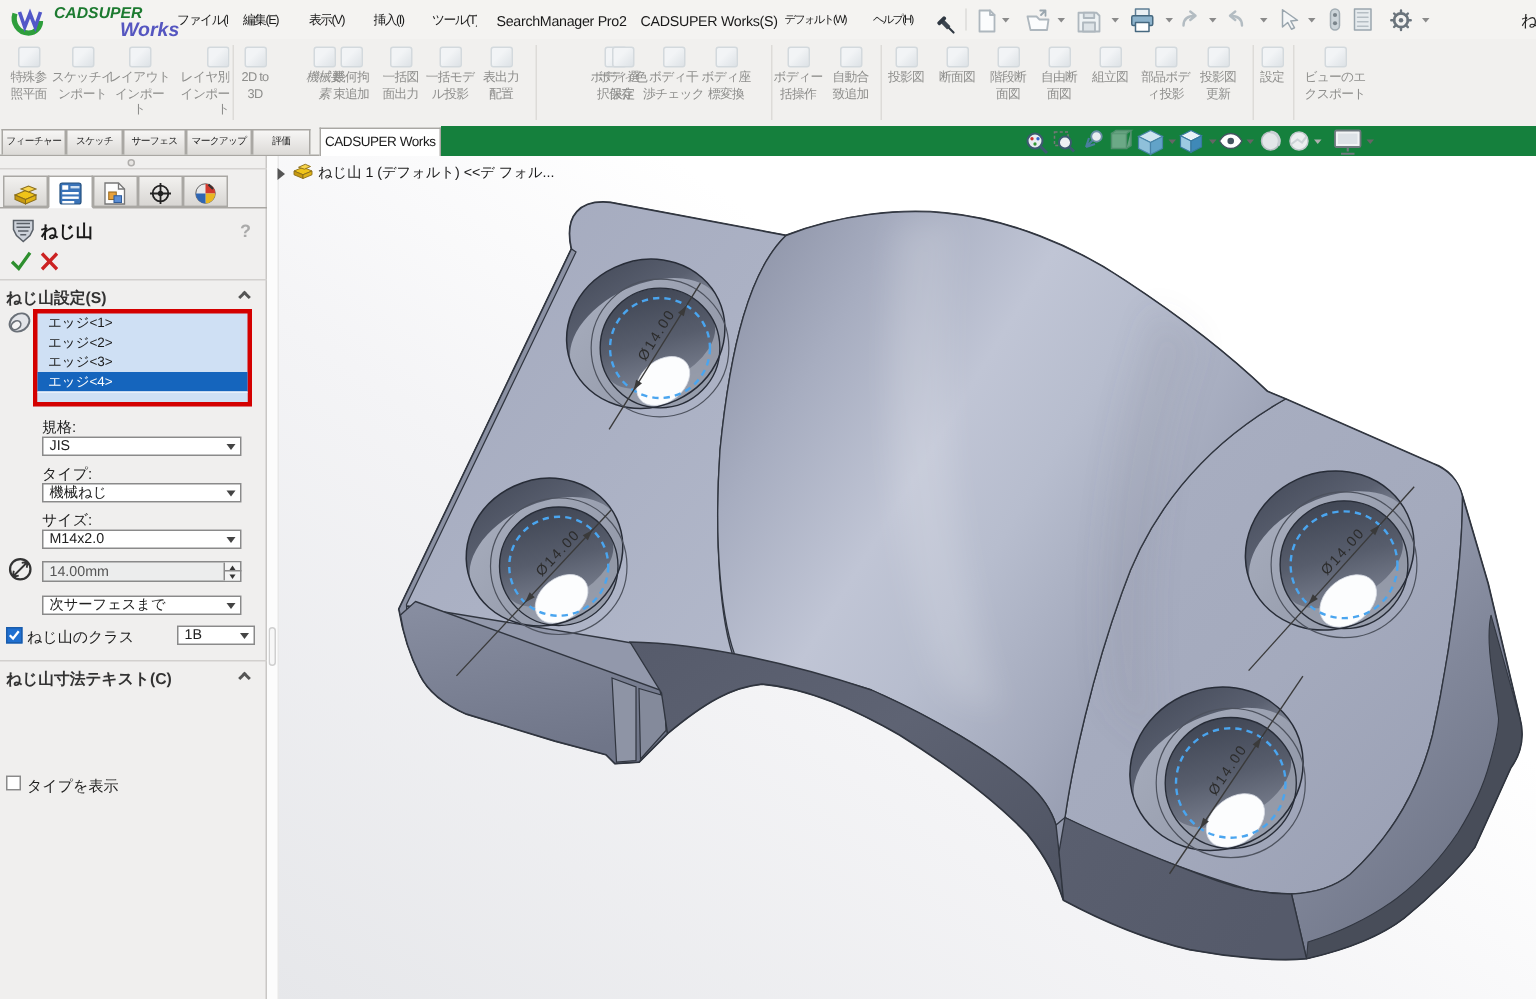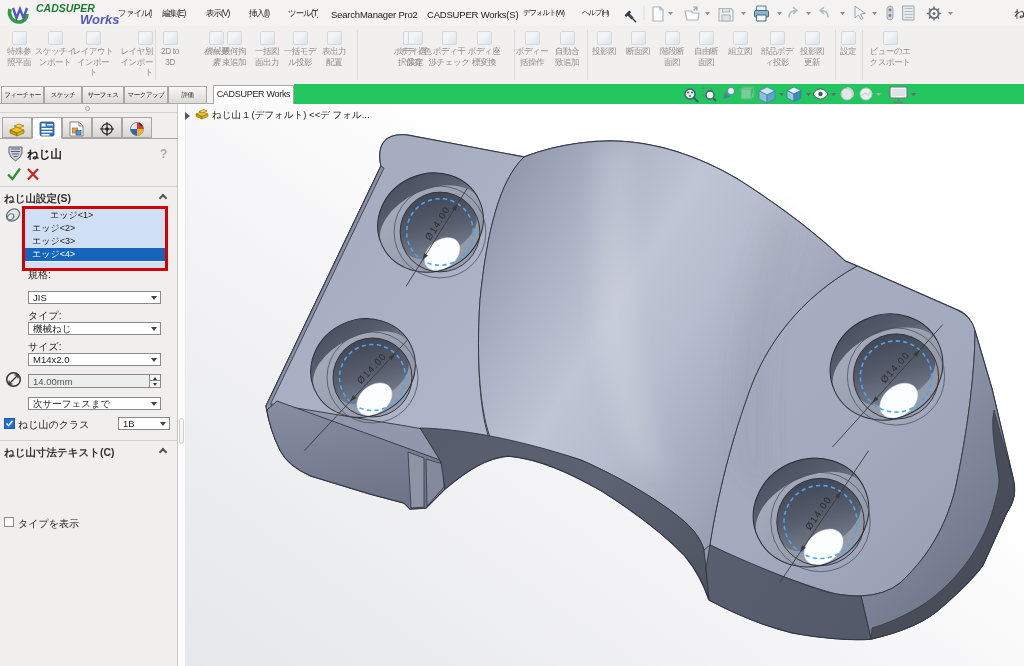--- a/index.html
+++ b/index.html
@@ -7,21 +7,21 @@
 .abs{position:absolute;}
 #titlebar{position:absolute;left:0;top:0;width:1024px;height:26px;background:#f4f3f1;}
 #menus{position:absolute;left:0;top:0;height:26px;font-size:8.5px;color:#1a1a1a;letter-spacing:-1px;}
 #menus span{position:absolute;top:8px;overflow:hidden;white-space:nowrap;height:12px;}
 #ribbon{position:absolute;left:0;top:26px;width:1024px;height:58px;background:#f1f0ee;}
 .rbtn{position:absolute;top:2px;text-align:center;color:#8e8e8c;font-size:8.5px;letter-spacing:-0.5px;line-height:10.5px;overflow:hidden;}
 .gic{display:inline-block;width:15px;height:14px;margin-top:3px;border:1px solid #d3d9dd;
  background:linear-gradient(135deg,#f2f4f6 40%,#dde2e6);border-radius:2px;}
 .rbtn .ric{height:18px;position:relative;}
 .rsep{position:absolute;top:4px;width:1px;height:50px;background:#dddbd8;}
-#tabrow{position:absolute;left:0;top:84px;width:1024px;height:20px;background:#22c55e;}
+#tabrow{position:absolute;left:0;top:84px;width:1024px;height:20px;background:#15803d;}
 #tabrow .tbg{position:absolute;left:0;top:0;width:294px;height:20px;background:#f1f0ee;}
 .tab{position:absolute;top:2px;height:17px;background:linear-gradient(#f7f6f5,#dcdad7);
  border:1px solid #a9a7a3;border-bottom:none;font-size:6.5px;letter-spacing:-0.5px;color:#1a1a1a;
  text-align:center;line-height:16px;overflow:hidden;white-space:nowrap;}
 .tabline{position:absolute;left:0;top:19px;width:294px;height:1px;background:#a9a7a3;}
 .tabact{position:absolute;top:1px;height:19px;background:#fff;border:1px solid #a9a7a3;
  border-bottom:none;font-size:9.5px;color:#1a1a1a;text-align:center;line-height:17px;}
 #panel{position:absolute;left:0;top:104px;width:178px;height:562px;background:#f0efee;border-right:1px solid #c9c7c5;}
 #viewport{position:absolute;left:178px;top:104px;width:846px;height:562px;
  background:linear-gradient(215deg,#ffffff 35%,#f4f4f6 60%,#e6e7ea 100%);}
@@ -224,28 +224,28 @@
  </svg>
  <div class="abs" style="left:0;top:82px;width:179px;height:1px;background:#d2d0ce;"></div>
 
  <div class="sect" style="left:4px;top:88px;">ねじ山設定(S)</div>
  <div class="chev" style="left:160px;top:91px;"></div>
  <svg class="abs" style="left:4px;top:103px" width="17" height="17" viewBox="0 0 17 17">
   <ellipse cx="9" cy="8" rx="7" ry="5.6" transform="rotate(-35 9 8)" fill="#e3e5e9" stroke="#6a7078" stroke-width="1.3"></ellipse>
   <ellipse cx="6.7" cy="9.8" rx="3.4" ry="2.6" transform="rotate(-35 6.7 9.8)" fill="#f4f4f5" stroke="#6a7078" stroke-width="1.1"></ellipse>
  </svg>
  <div class="abs" style="left:22px;top:102px;width:146px;height:65px;background:#cfe0f4;border:3px solid #d40000;">
-   <div style="position:absolute;left:0;top:0;width:100%;height:13px;font-size:9px;color:#1a1a1a;padding-left:25px;line-height:13px;">エッジ&lt;1&gt;</div>
+   <div style="position:absolute;left:0;top:0;width:100%;height:13px;font-size:9px;color:#1a1a1a;padding-left:7px;line-height:13px;">エッジ&lt;1&gt;</div>
    <div style="position:absolute;left:0;top:13px;width:100%;height:13px;font-size:9px;color:#1a1a1a;padding-left:7px;line-height:13px;">エッジ&lt;2&gt;</div>
    <div style="position:absolute;left:0;top:26px;width:100%;height:13px;font-size:9px;color:#1a1a1a;padding-left:7px;line-height:13px;">エッジ&lt;3&gt;</div>
    <div style="position:absolute;left:0;top:39px;width:100%;height:13px;font-size:9px;color:#fff;background:#1565bd;padding-left:7px;line-height:13px;">エッジ&lt;4&gt;</div>
    <div style="position:absolute;left:0;top:52px;width:100%;height:7px;background:#cfe0f4;border-top:1px solid #e8f0fa;"></div>
  </div>
 
- <div class="ptxt" style="left:28px;top:164px;">規格:</div>
+ <div class="ptxt" style="left:28px;top:174px;">規格:</div>
  <div class="combo" style="left:28px;top:187px;width:133px;">JIS<span class="cv"></span></div>
  <div class="ptxt" style="left:28px;top:205px;">タイプ:</div>
  <div class="combo" style="left:28px;top:218px;width:133px;">機械ねじ<span class="cv"></span></div>
  <div class="ptxt" style="left:28px;top:236px;">サイズ:</div>
  <div class="combo" style="left:28px;top:249px;width:133px;">M14x2.0<span class="cv"></span></div>
  <svg class="abs" style="left:5px;top:267px" width="17" height="17" viewBox="0 0 17 17">
   <circle cx="8.5" cy="8.5" r="6.8" fill="none" stroke="#333" stroke-width="1.5"></circle>
   <path d="M3.5,13.5 L13.5,3.5 M13.5,3.5 L9.5,4.2 M13.5,3.5 L12.8,7.5 M3.5,13.5 L7.5,12.8 M3.5,13.5 L4.2,9.5" stroke="#333" stroke-width="1.2" fill="none"></path>
  </svg>
  <div class="abs" style="left:28px;top:270px;width:133px;height:14px;background:#eceded;border:1px solid #8a8a8a;">

